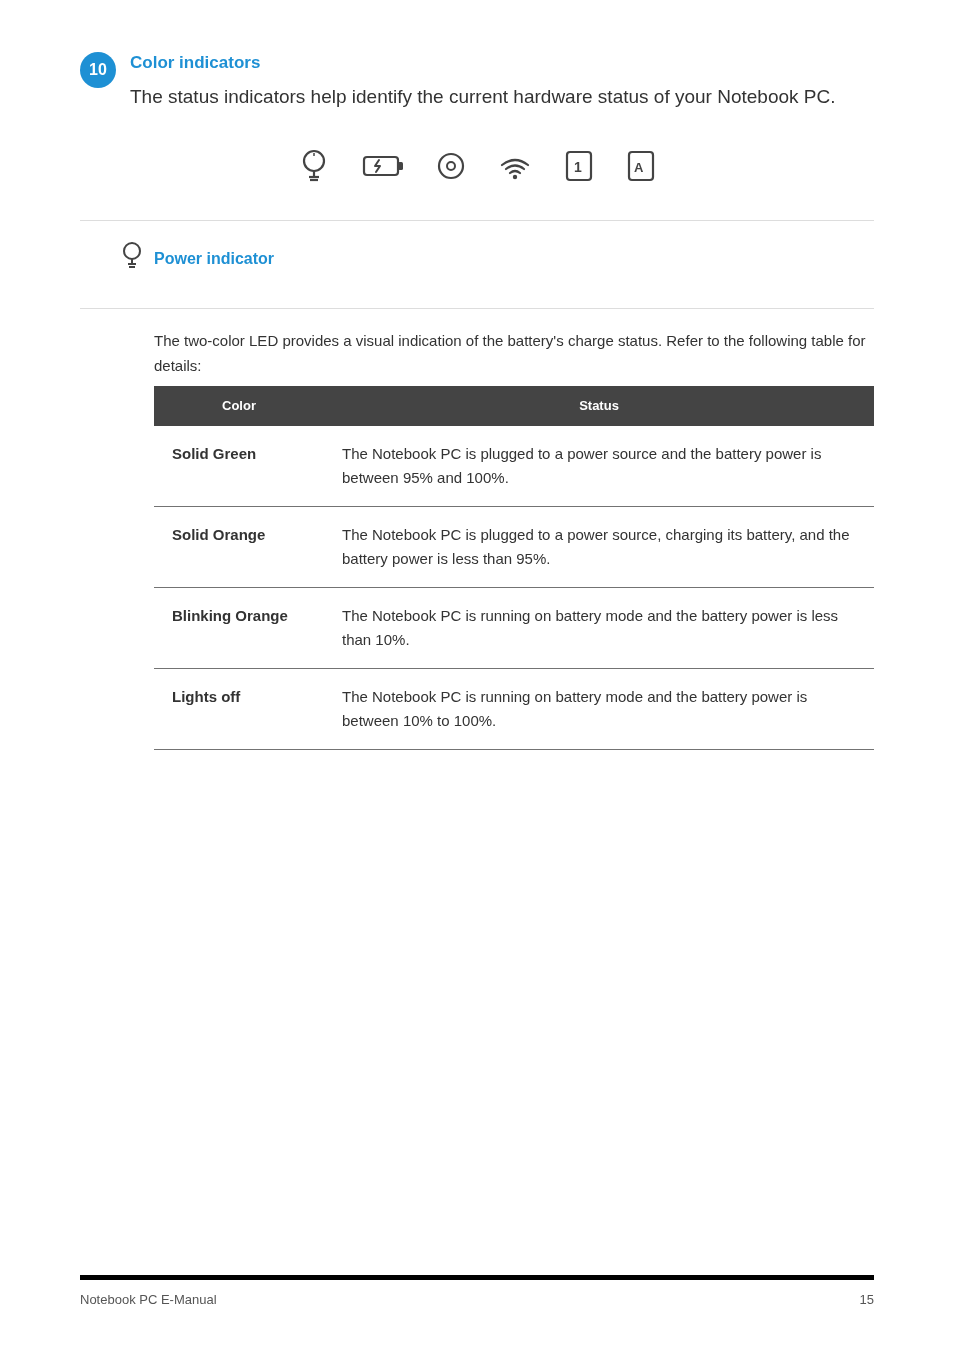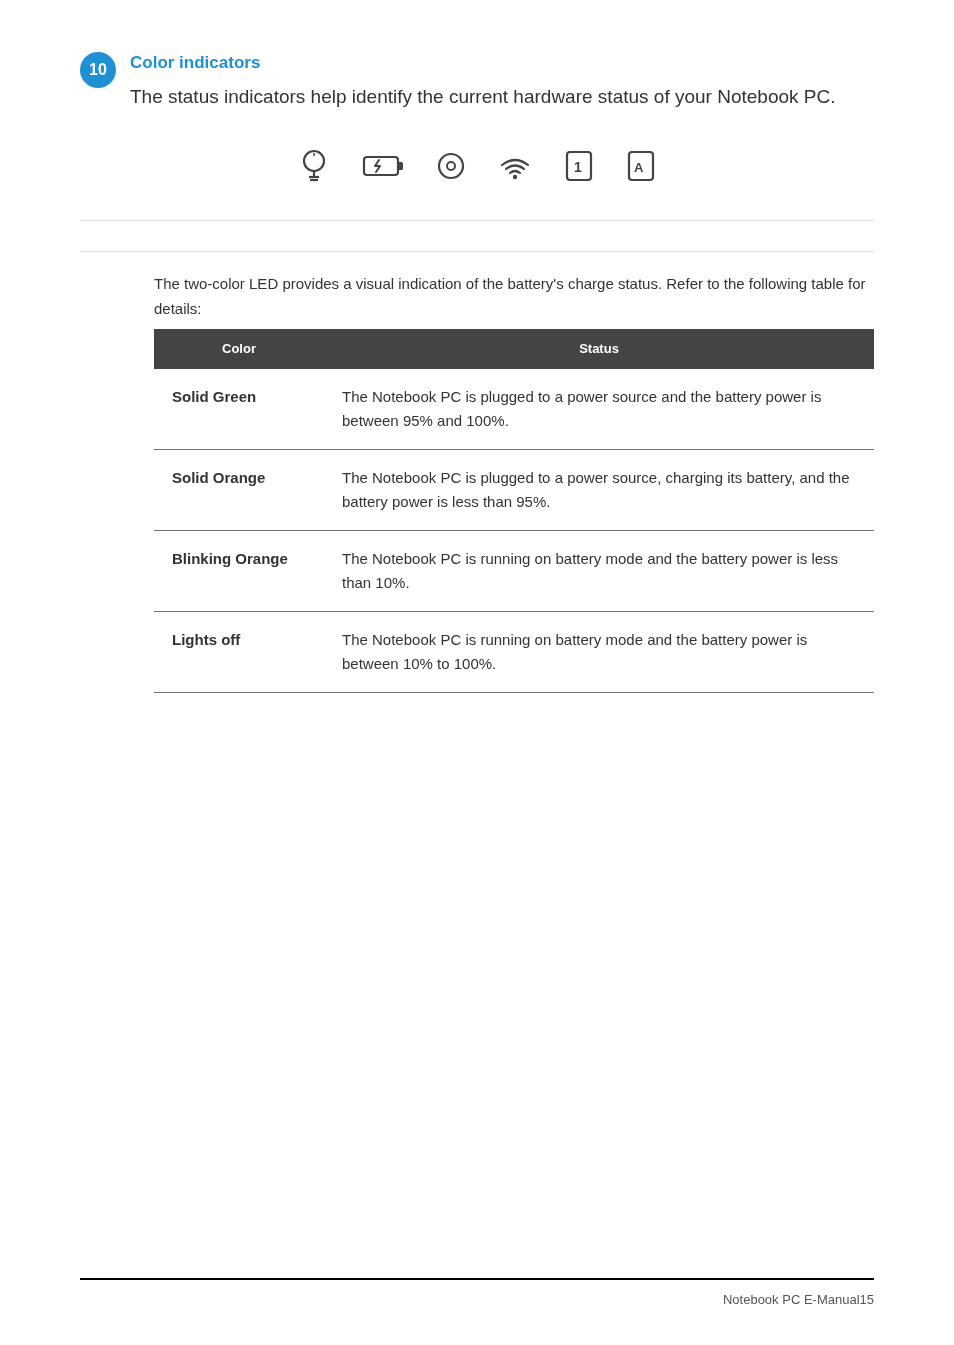--- a/index.html
+++ b/index.html
@@ -142,25 +142,25 @@
       width: 170px;
     }
 
     
     .page-footer {
       position: absolute;
       bottom: 36px;
       left: 80px;
       right: 80px;
       display: flex;
-      justify-content: flex-end;
+      justify-content: space-between;
       align-items: center;
       font-size: 13px;
       color: #555;
-      border-top: 2px solid #000000;
+      border-top: 5px solid #000000;
       padding-top: 10px;
     }
 
     .divider-line {
       border: none;
       border-top: 1px solid #ddd;
       margin: 20px 0;
     }
   </style>
 </head>
@@ -223,20 +223,31 @@
       <svg width="30" height="34" viewBox="0 0 30 34" fill="none" xmlns="http://www.w3.org/2000/svg">
         <rect x="3" y="3" width="24" height="28" rx="3" stroke="#444" stroke-width="2.2" fill="none"></rect>
         <text x="8" y="23" font-size="13" fill="#444" font-family="Arial" font-weight="bold">A</text>
       </svg>
     </span>
   </div>
 
   <hr class="divider-line">
 
   <div class="subsection">
+    <div class="subsection-title-row">
+      <span class="subsection-icon">
+        <svg width="24" height="28" viewBox="0 0 24 28" fill="none" xmlns="http://www.w3.org/2000/svg">
+          <circle cx="12" cy="10" r="8" stroke="#444" stroke-width="2" fill="none"></circle>
+          <line x1="12" y1="18" x2="12" y2="22" stroke="#444" stroke-width="2"></line>
+          <line x1="8" y1="23" x2="16" y2="23" stroke="#444" stroke-width="2"></line>
+          <line x1="9" y1="26" x2="15" y2="26" stroke="#444" stroke-width="2"></line>
+        </svg>
+      </span>
+      <span class="subsection-title">Power indicator</span>
+    </div>
   </div>
 
   <hr class="divider-line">
 
   <div class="subsection">
     <div class="subsection-body">The two-color LED provides a visual indication of the battery's charge status. Refer to the following table for details:</div>
 
     <table class="battery-table">
       <thead>
         <tr>

